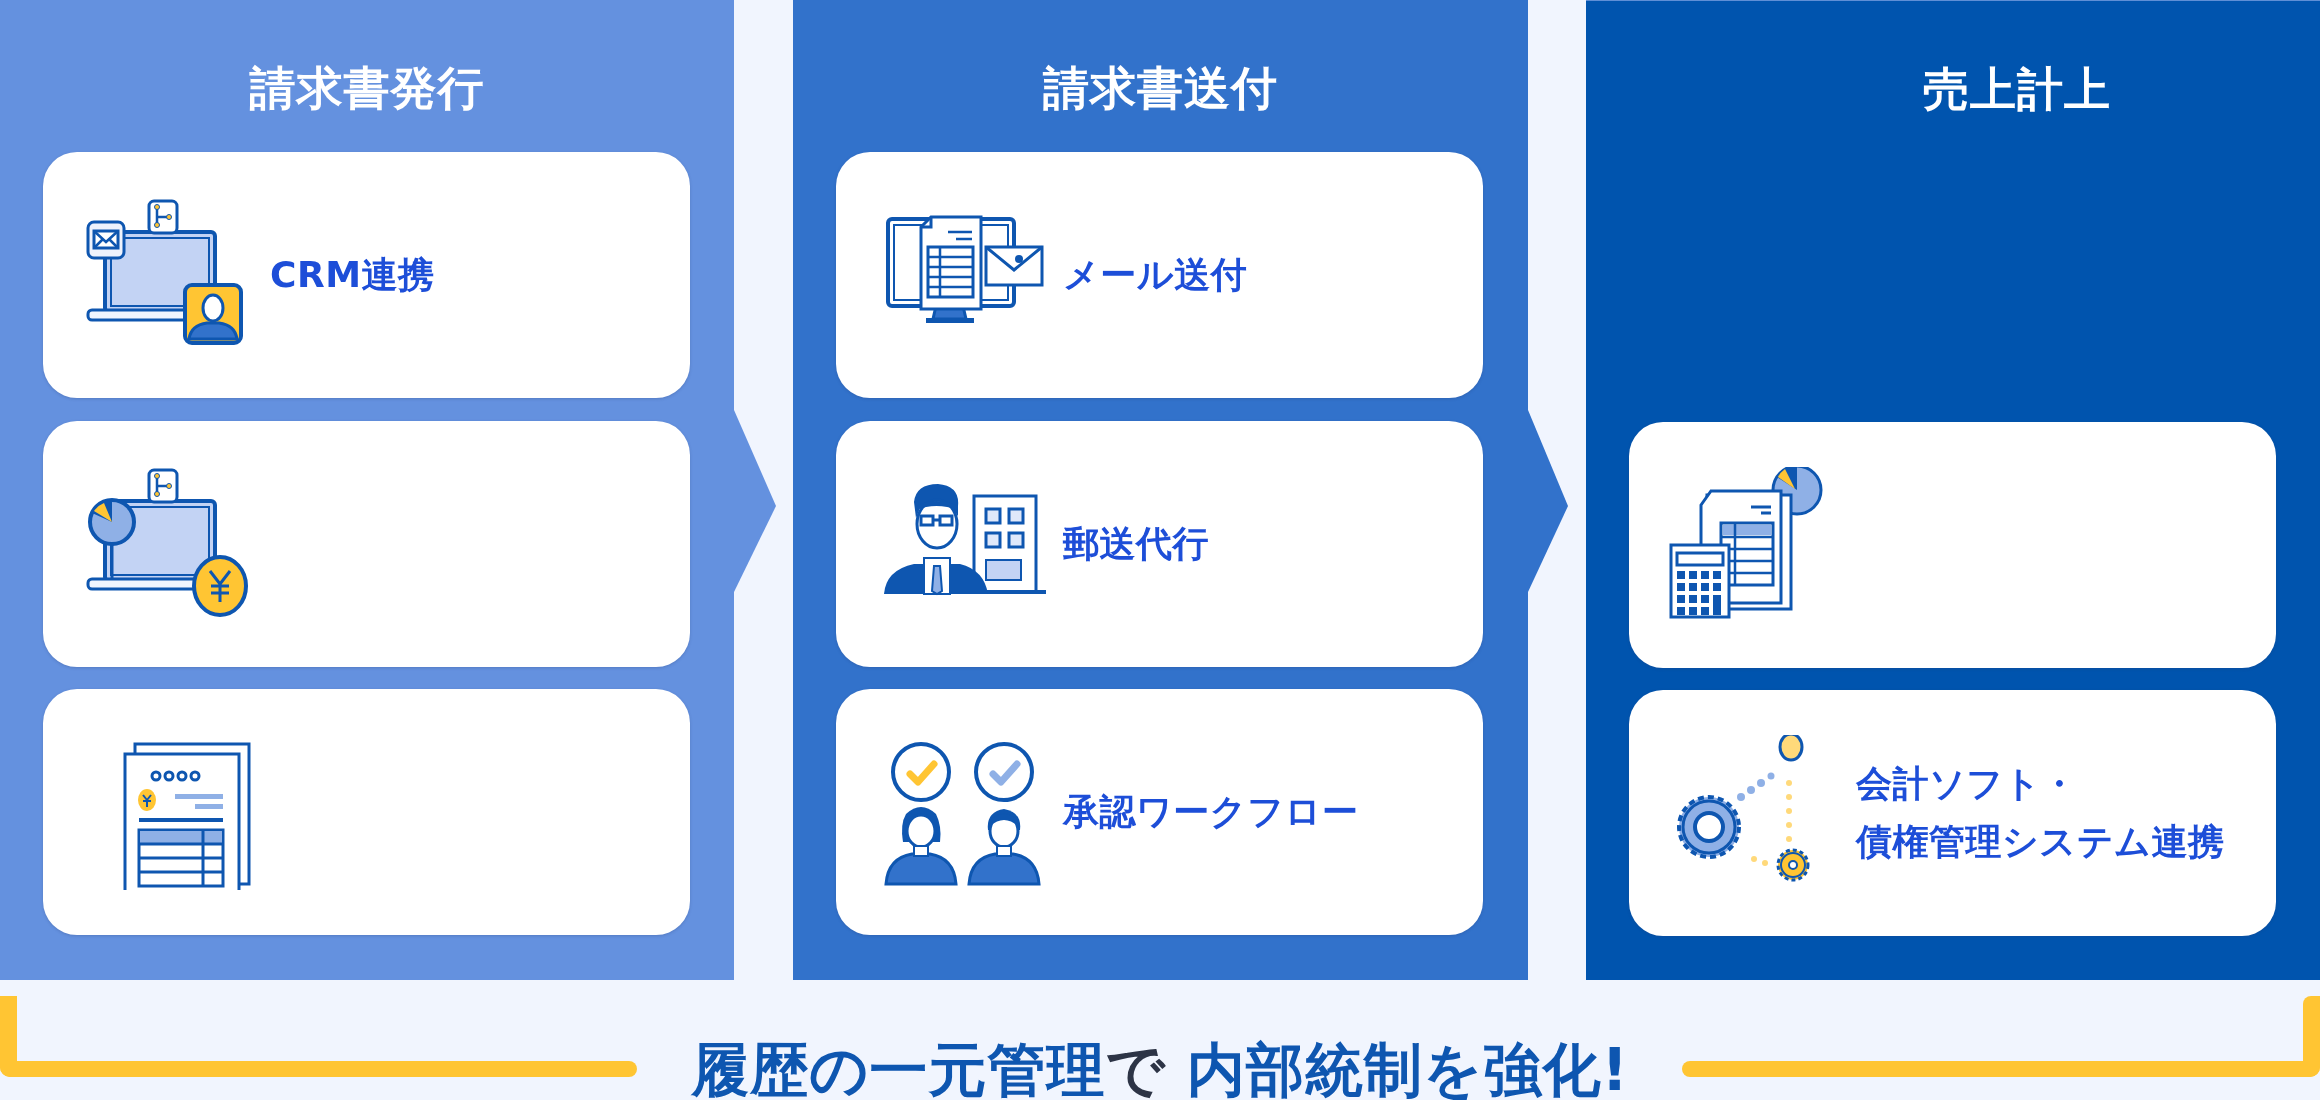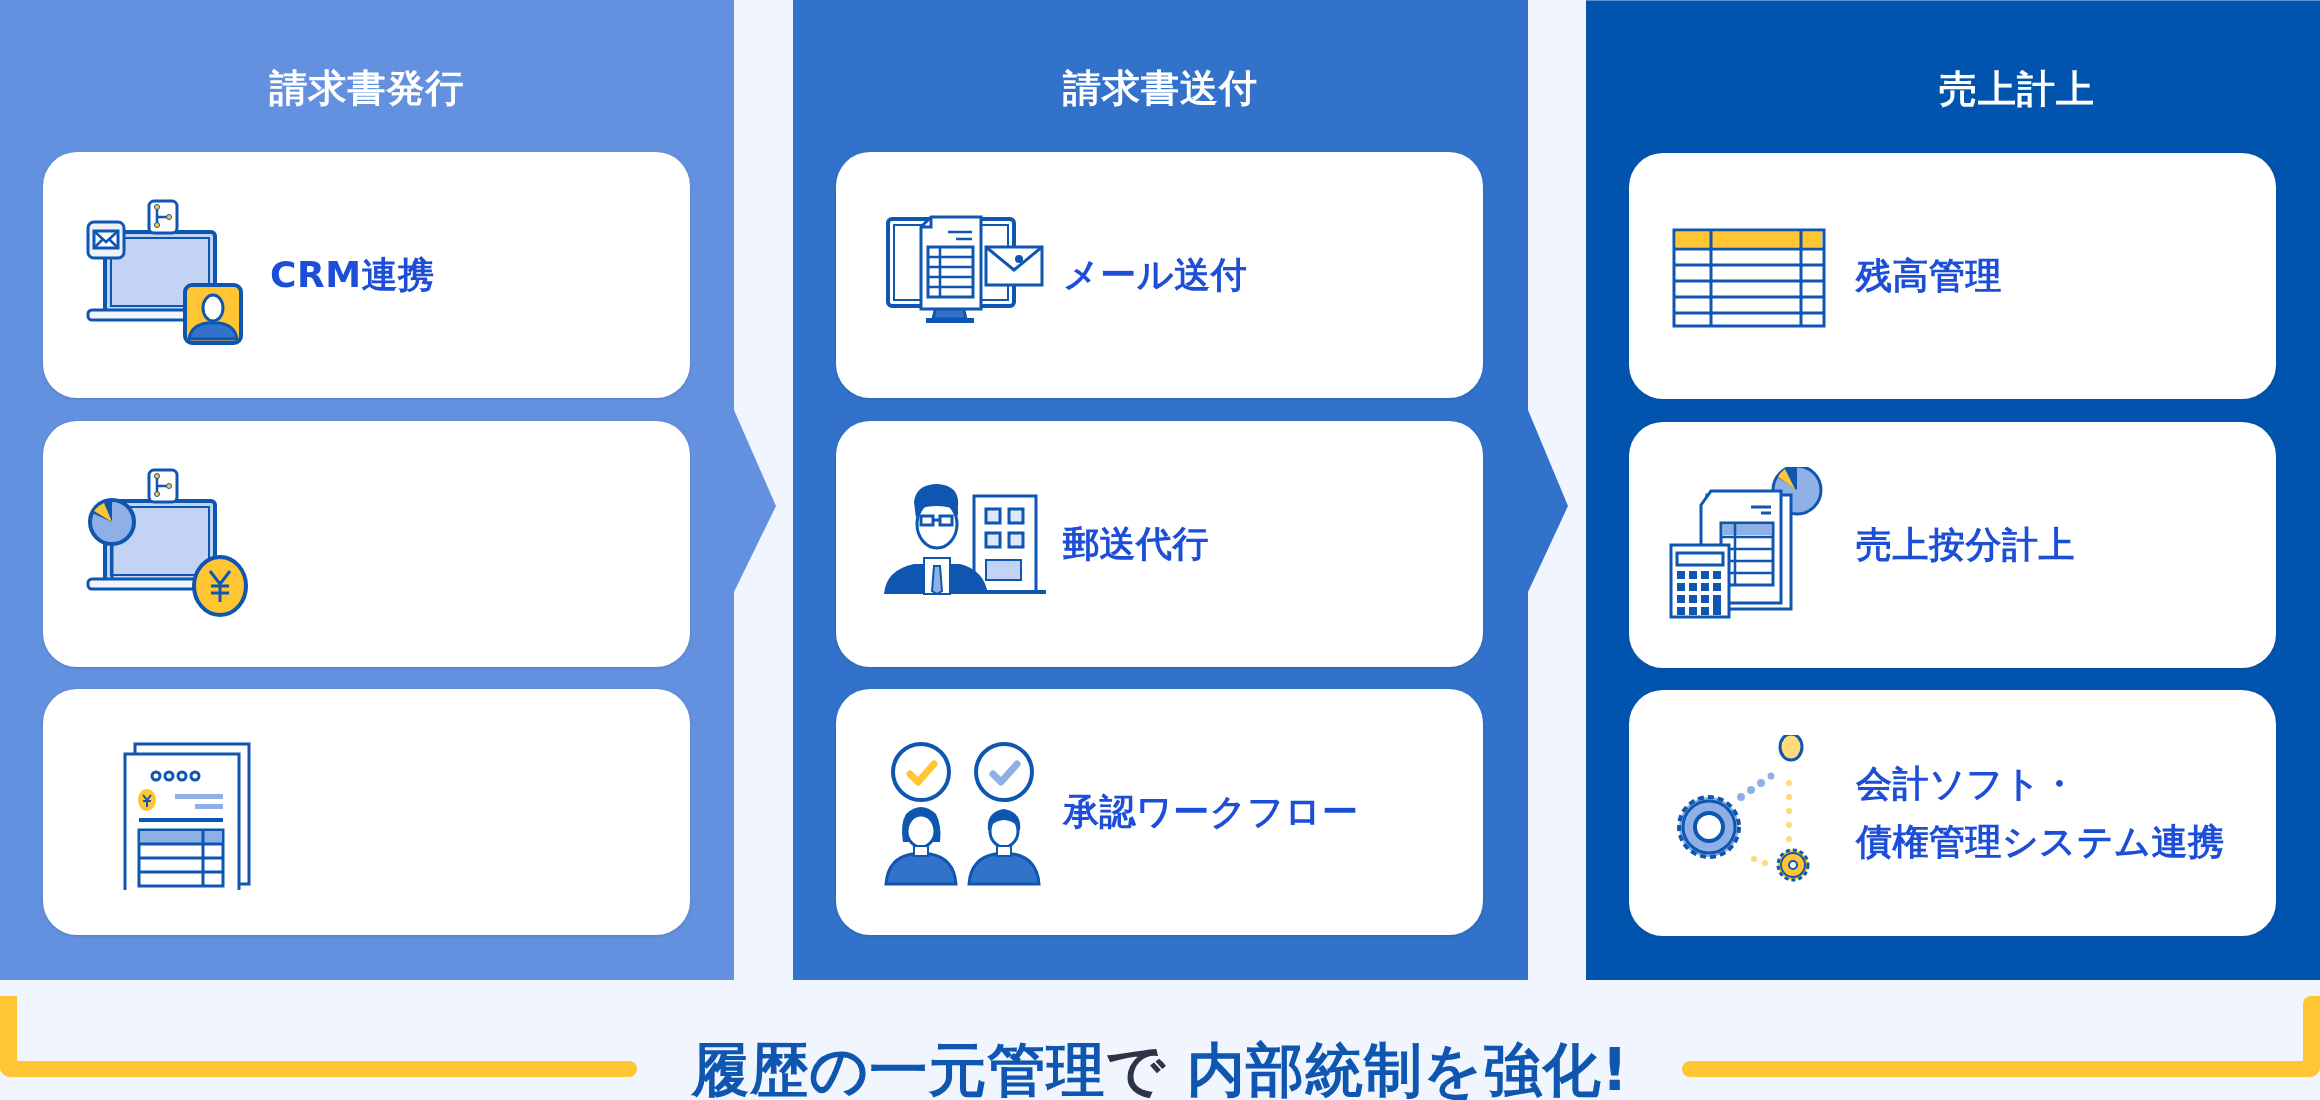--- a/index.html
+++ b/index.html
@@ -16,21 +16,21 @@
   .column.c2 { left: 793px; width: 735px; background: #3272cb; }
   .column.c3 { left: 1586px; width: 862px; background: #0054ae; border-top: 1px solid #5f8fd6; box-sizing: border-box; }
   .arrow {
     position: absolute; top: 410px; width: 42px; height: 182px;
   }
   .arrow.a1 { left: 734px; }
   .arrow.a2 { left: 1528px; }
   .col-title {
     position: absolute; top: 58px; left: 0; right: 0;
     text-align: center; color: #ffffff; font-weight: bold;
-    font-size: 38px; line-height: 60px; letter-spacing: 1px;
+    font-size: 46px; line-height: 60px; letter-spacing: 1px;
   }
   .card {
     position: absolute; left: 43px; width: 647px; height: 246px;
     background: #ffffff; border-radius: 34px;
     box-shadow: 0 1px 3px rgba(40,60,110,0.25);
   }
   .column.c3 .card { left: 43px; }
   .card.r1 { top: 152px; }
   .card.r2 { top: 421px; }
   .card.r3 { top: 689px; }
@@ -184,28 +184,20 @@
   </div>
 </div>
 
 <svg class="arrow a2" viewBox="0 0 42 182" preserveAspectRatio="none">
   <path d="M0 0 L40 96 L0 182 Z" fill="#3272cb"></path>
 </svg>
 
 <div class="column c3">
   <div class="col-title">売上計上</div>
 
-  <div class="card r1">
-    <svg class="icon" viewBox="0 0 175 156">
-      <rect x="5" y="32" width="150" height="96" fill="#fff" stroke="#0e56b0" stroke-width="3"></rect>
-      <rect x="7" y="34" width="146" height="15" fill="#ffc533"></rect>
-      <path d="M5 51 H155 M5 67 H155 M5 83 H155 M5 99 H155 M5 115 H155 M42 32 V128 M132 32 V128" stroke="#0e56b0" stroke-width="3"></path>
-    </svg>
-    <div class="label">残高管理</div>
-  </div>
 
   <div class="card r2">
     <svg class="icon" viewBox="0 0 175 156">
       <circle cx="128" cy="23" r="24" fill="#8fb0e6" stroke="#0e56b0" stroke-width="3"></circle>
       <path d="M128 23 L128 -1 A24 24 0 0 0 108 10 Z" fill="#0e56b0"></path>
       <path d="M126 22 L116 2 A22 22 0 0 0 109 10 Z" fill="#ffc533"></path>
       <rect x="38" y="28" width="84" height="114" fill="#fff" stroke="#0e56b0" stroke-width="3"></rect>
       <path d="M32 38 L42 24 H112 V136 H32 Z" fill="#fff" stroke="#0e56b0" stroke-width="3"></path>
       <path d="M82 40 H102 M92 46 H102" stroke="#0e56b0" stroke-width="3"></path>
       <rect x="52" y="56" width="52" height="62" fill="#fff" stroke="#0e56b0" stroke-width="3"></rect>
@@ -224,21 +216,20 @@
           <rect x="44" y="116" width="8" height="8"></rect>
         <rect x="8" y="128" width="8" height="8"></rect>
           <rect x="20" y="128" width="8" height="8"></rect>
           <rect x="32" y="128" width="8" height="8"></rect>
           <rect x="44" y="128" width="8" height="20"></rect>
         <rect x="8" y="140" width="8" height="8"></rect>
           <rect x="20" y="140" width="8" height="8"></rect>
           <rect x="32" y="140" width="8" height="8"></rect>
       </g>
     </svg>
-    <div class="label">売上按分計上</div>
   </div>
 
   <div class="card r3">
     <svg class="icon" viewBox="0 0 175 156">
       <g transform="translate(40,92)">
         <circle r="30" fill="#8fb0e6" stroke="#0e56b0" stroke-width="4" stroke-dasharray="6 4"></circle>
         <circle r="26" fill="#8fb0e6" stroke="#0e56b0" stroke-width="3"></circle>
         <circle r="14" fill="#fff" stroke="#0e56b0" stroke-width="4"></circle>
       </g>
       <g transform="translate(124,130)">

